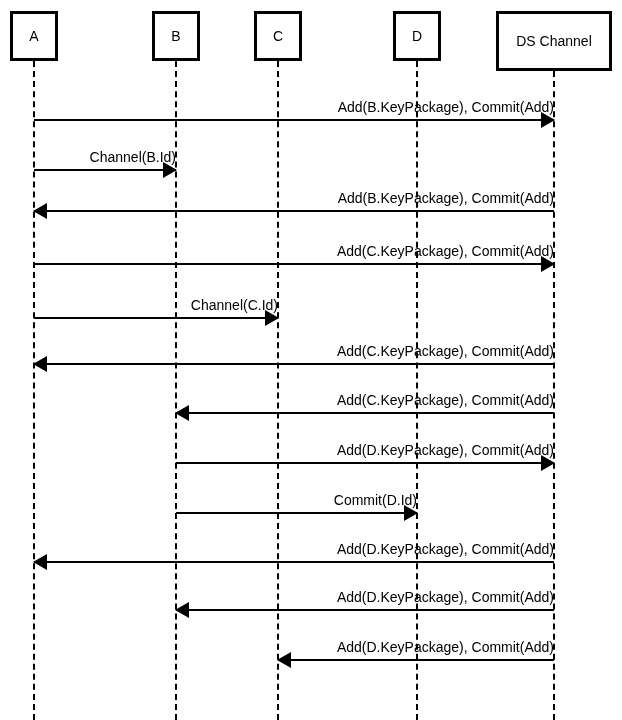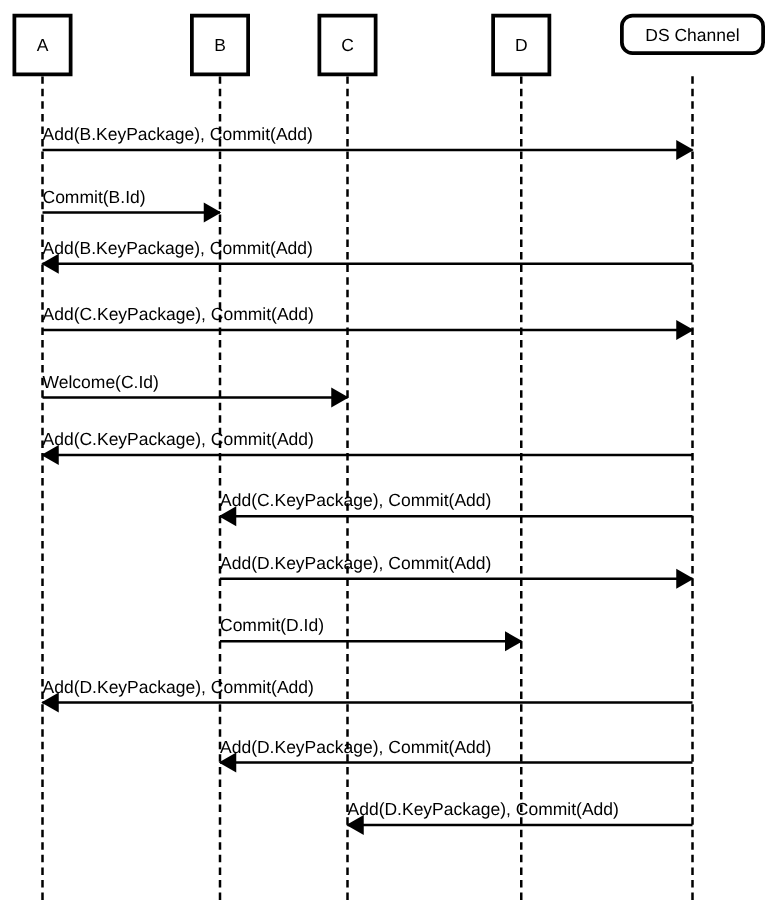--- a/index.html
+++ b/index.html
@@ -65,21 +65,21 @@
   }
   .msg-head.left {
     left: -1px;
     border-right: 14px solid #000000;
   }
   .msg-label {
     position: absolute;
     left: 0;
     width: 100%;
     bottom: 4px;
-    text-align: left;
+    text-align: right;
     font-size: 14px;
     color: #000000;
     line-height: 1.1;
     white-space: nowrap;
     z-index: 5;
   }
 </style>
 </head>
 <body>
 
@@ -97,49 +97,49 @@
       </div>
       <div class="participant-box" style="left: 152px; top: 11px; width: 48px; height: 50px;">
         <span>B</span>
       </div>
       <div class="participant-box" style="left: 254px; top: 11px; width: 48px; height: 50px;">
         <span>C</span>
       </div>
       <div class="participant-box" style="left: 393px; top: 11px; width: 48px; height: 50px;">
         <span>D</span>
       </div>
-      <div class="participant-box" style="left: 496px; top: 11px; width: 116px; height: 33px; border-radius: 10px;">
+      <div class="participant-box" style="left: 496px; top: 11px; width: 116px; height: 60px;">
         <span>DS Channel</span>
       </div>
     </div>
   <div id="messages-layer">
       <div class="msg" style="left: 34px; top: 119px; width: 520px;">
         <div class="msg-line"></div>
         <div class="msg-head right"></div>
         <div class="msg-label">Add(B.KeyPackage), Commit(Add)</div>
       </div>
       <div class="msg" style="left: 34px; top: 169px; width: 142px;">
         <div class="msg-line"></div>
         <div class="msg-head right"></div>
-        <div class="msg-label">Commit(B.Id)</div>
+        <div class="msg-label">Channel(B.Id)</div>
       </div>
       <div class="msg" style="left: 34px; top: 210px; width: 520px;">
         <div class="msg-line"></div>
         <div class="msg-head left"></div>
         <div class="msg-label">Add(B.KeyPackage), Commit(Add)</div>
       </div>
       <div class="msg" style="left: 34px; top: 263px; width: 520px;">
         <div class="msg-line"></div>
         <div class="msg-head right"></div>
         <div class="msg-label">Add(C.KeyPackage), Commit(Add)</div>
       </div>
       <div class="msg" style="left: 34px; top: 317px; width: 244px;">
         <div class="msg-line"></div>
         <div class="msg-head right"></div>
-        <div class="msg-label">Welcome(C.Id)</div>
+        <div class="msg-label">Channel(C.Id)</div>
       </div>
       <div class="msg" style="left: 34px; top: 363px; width: 520px;">
         <div class="msg-line"></div>
         <div class="msg-head left"></div>
         <div class="msg-label">Add(C.KeyPackage), Commit(Add)</div>
       </div>
       <div class="msg" style="left: 176px; top: 412px; width: 378px;">
         <div class="msg-line"></div>
         <div class="msg-head left"></div>
         <div class="msg-label">Add(C.KeyPackage), Commit(Add)</div>

